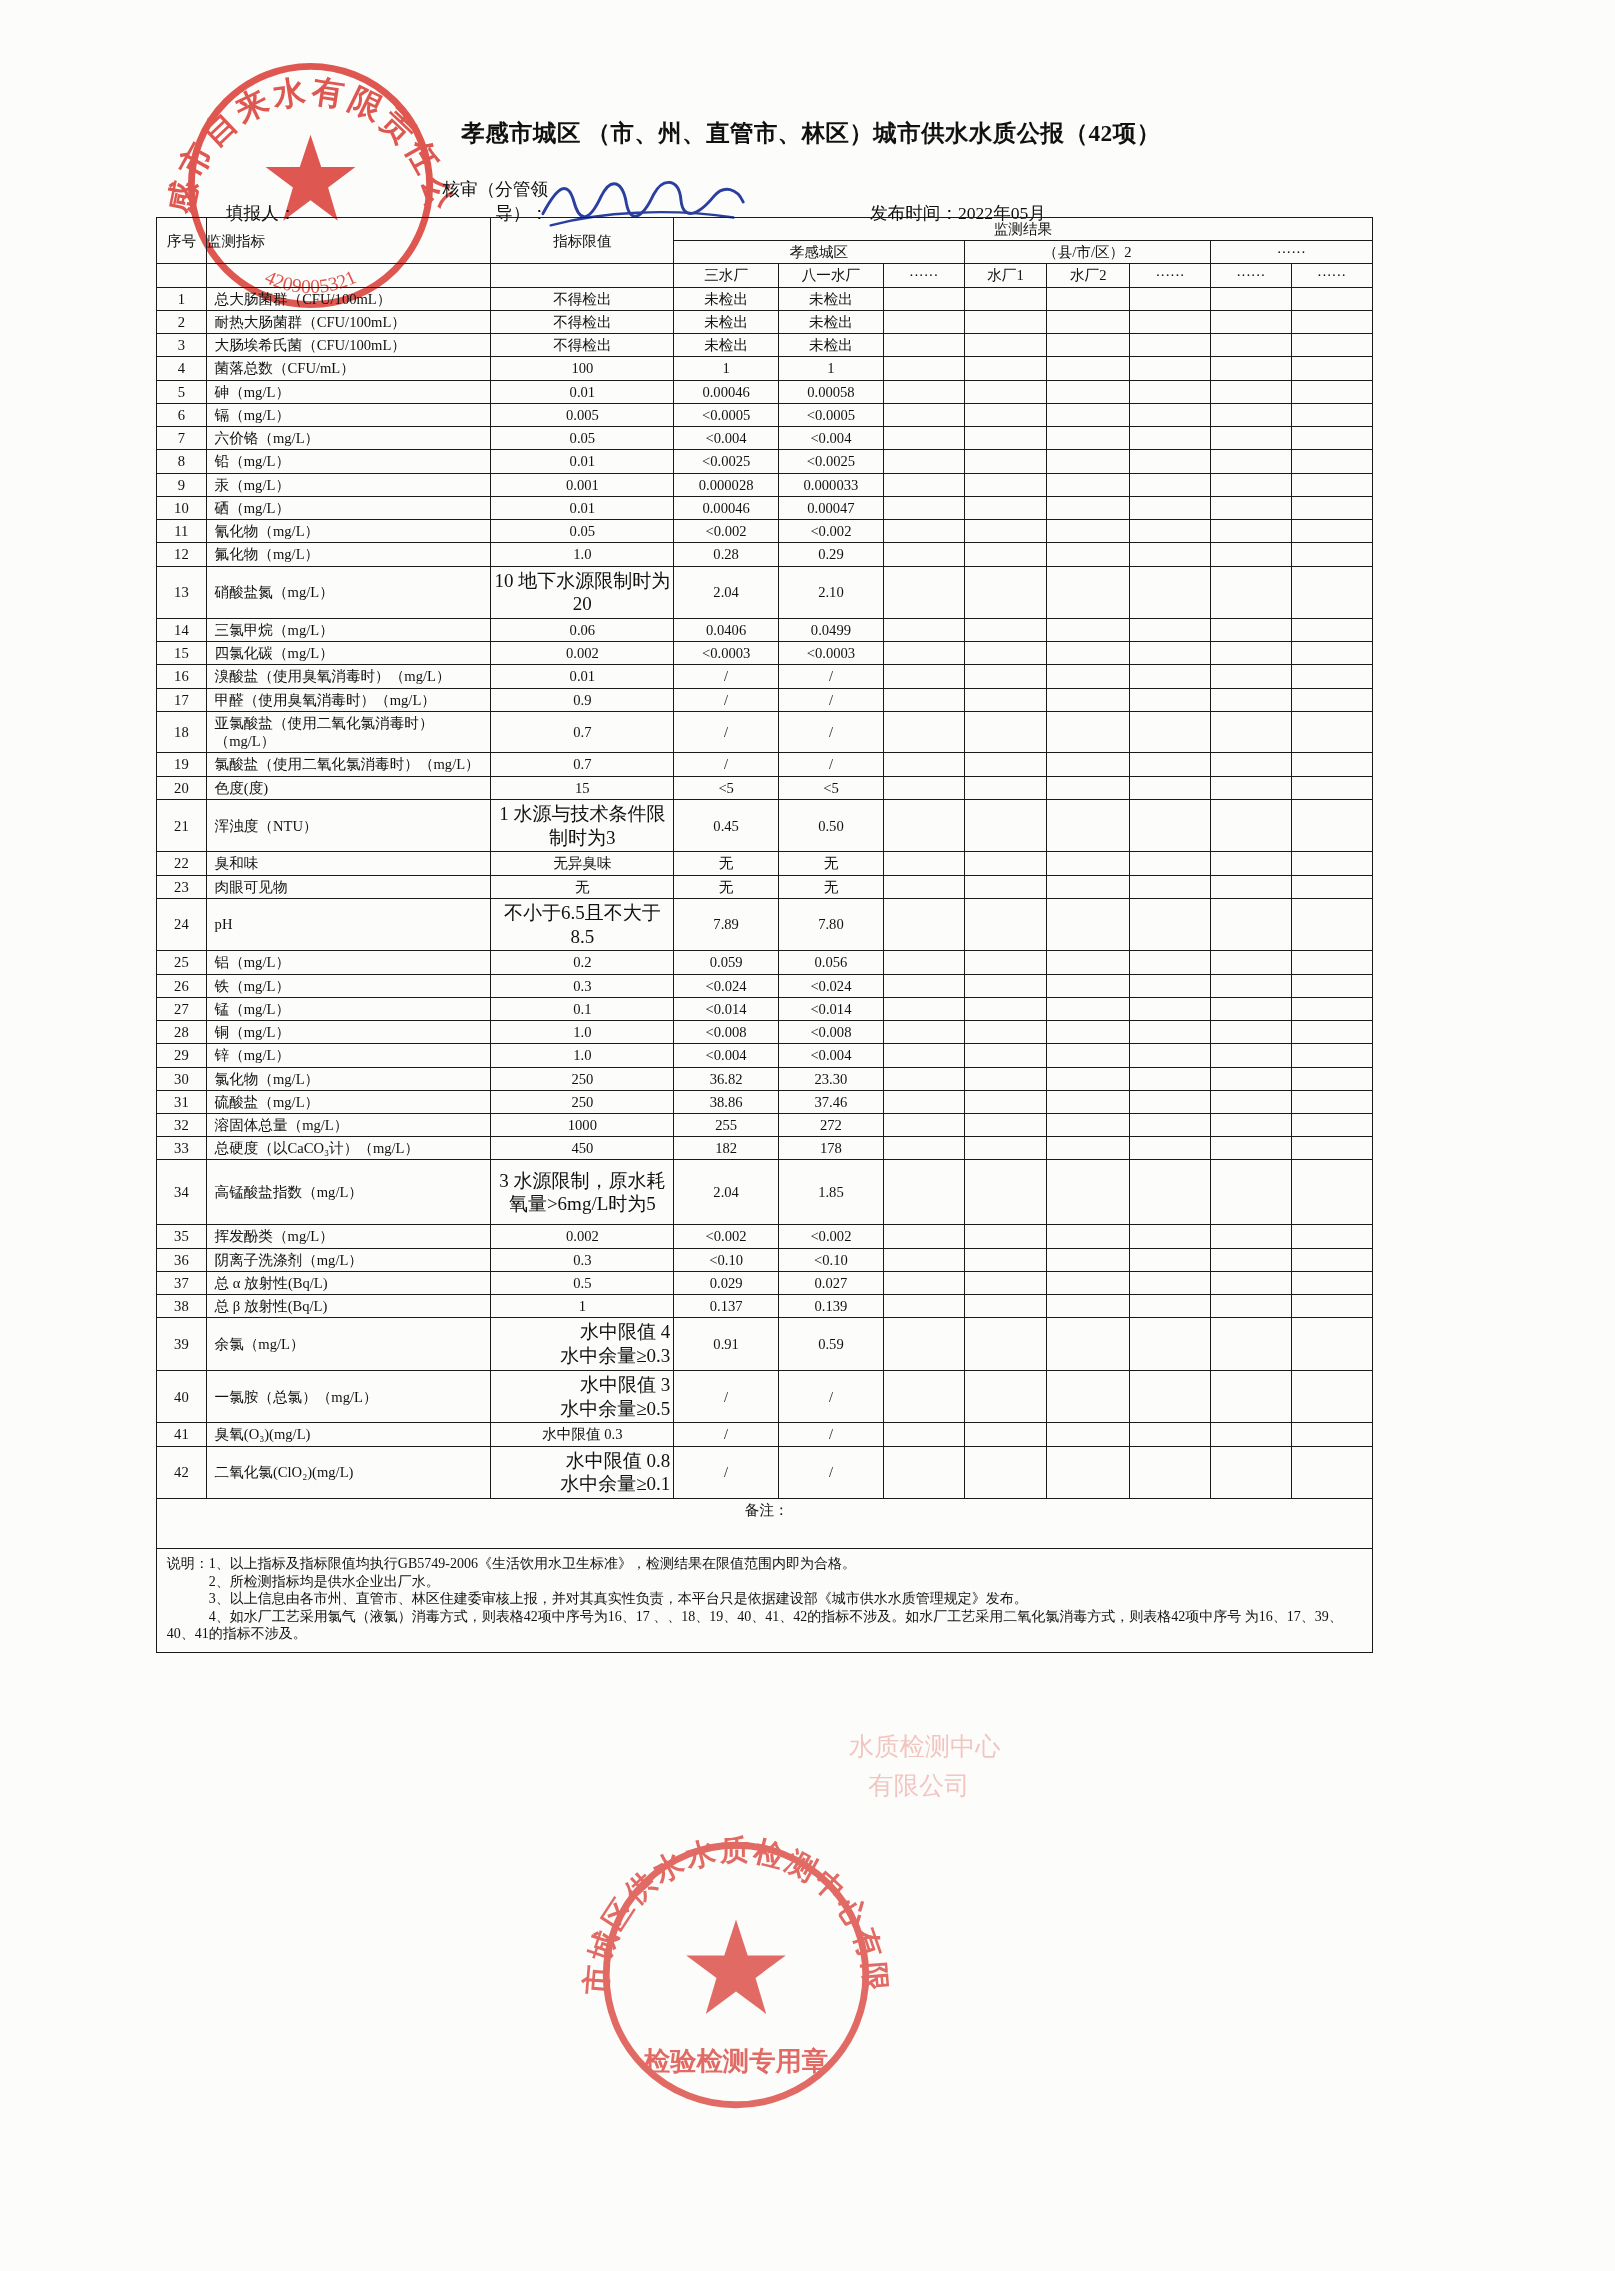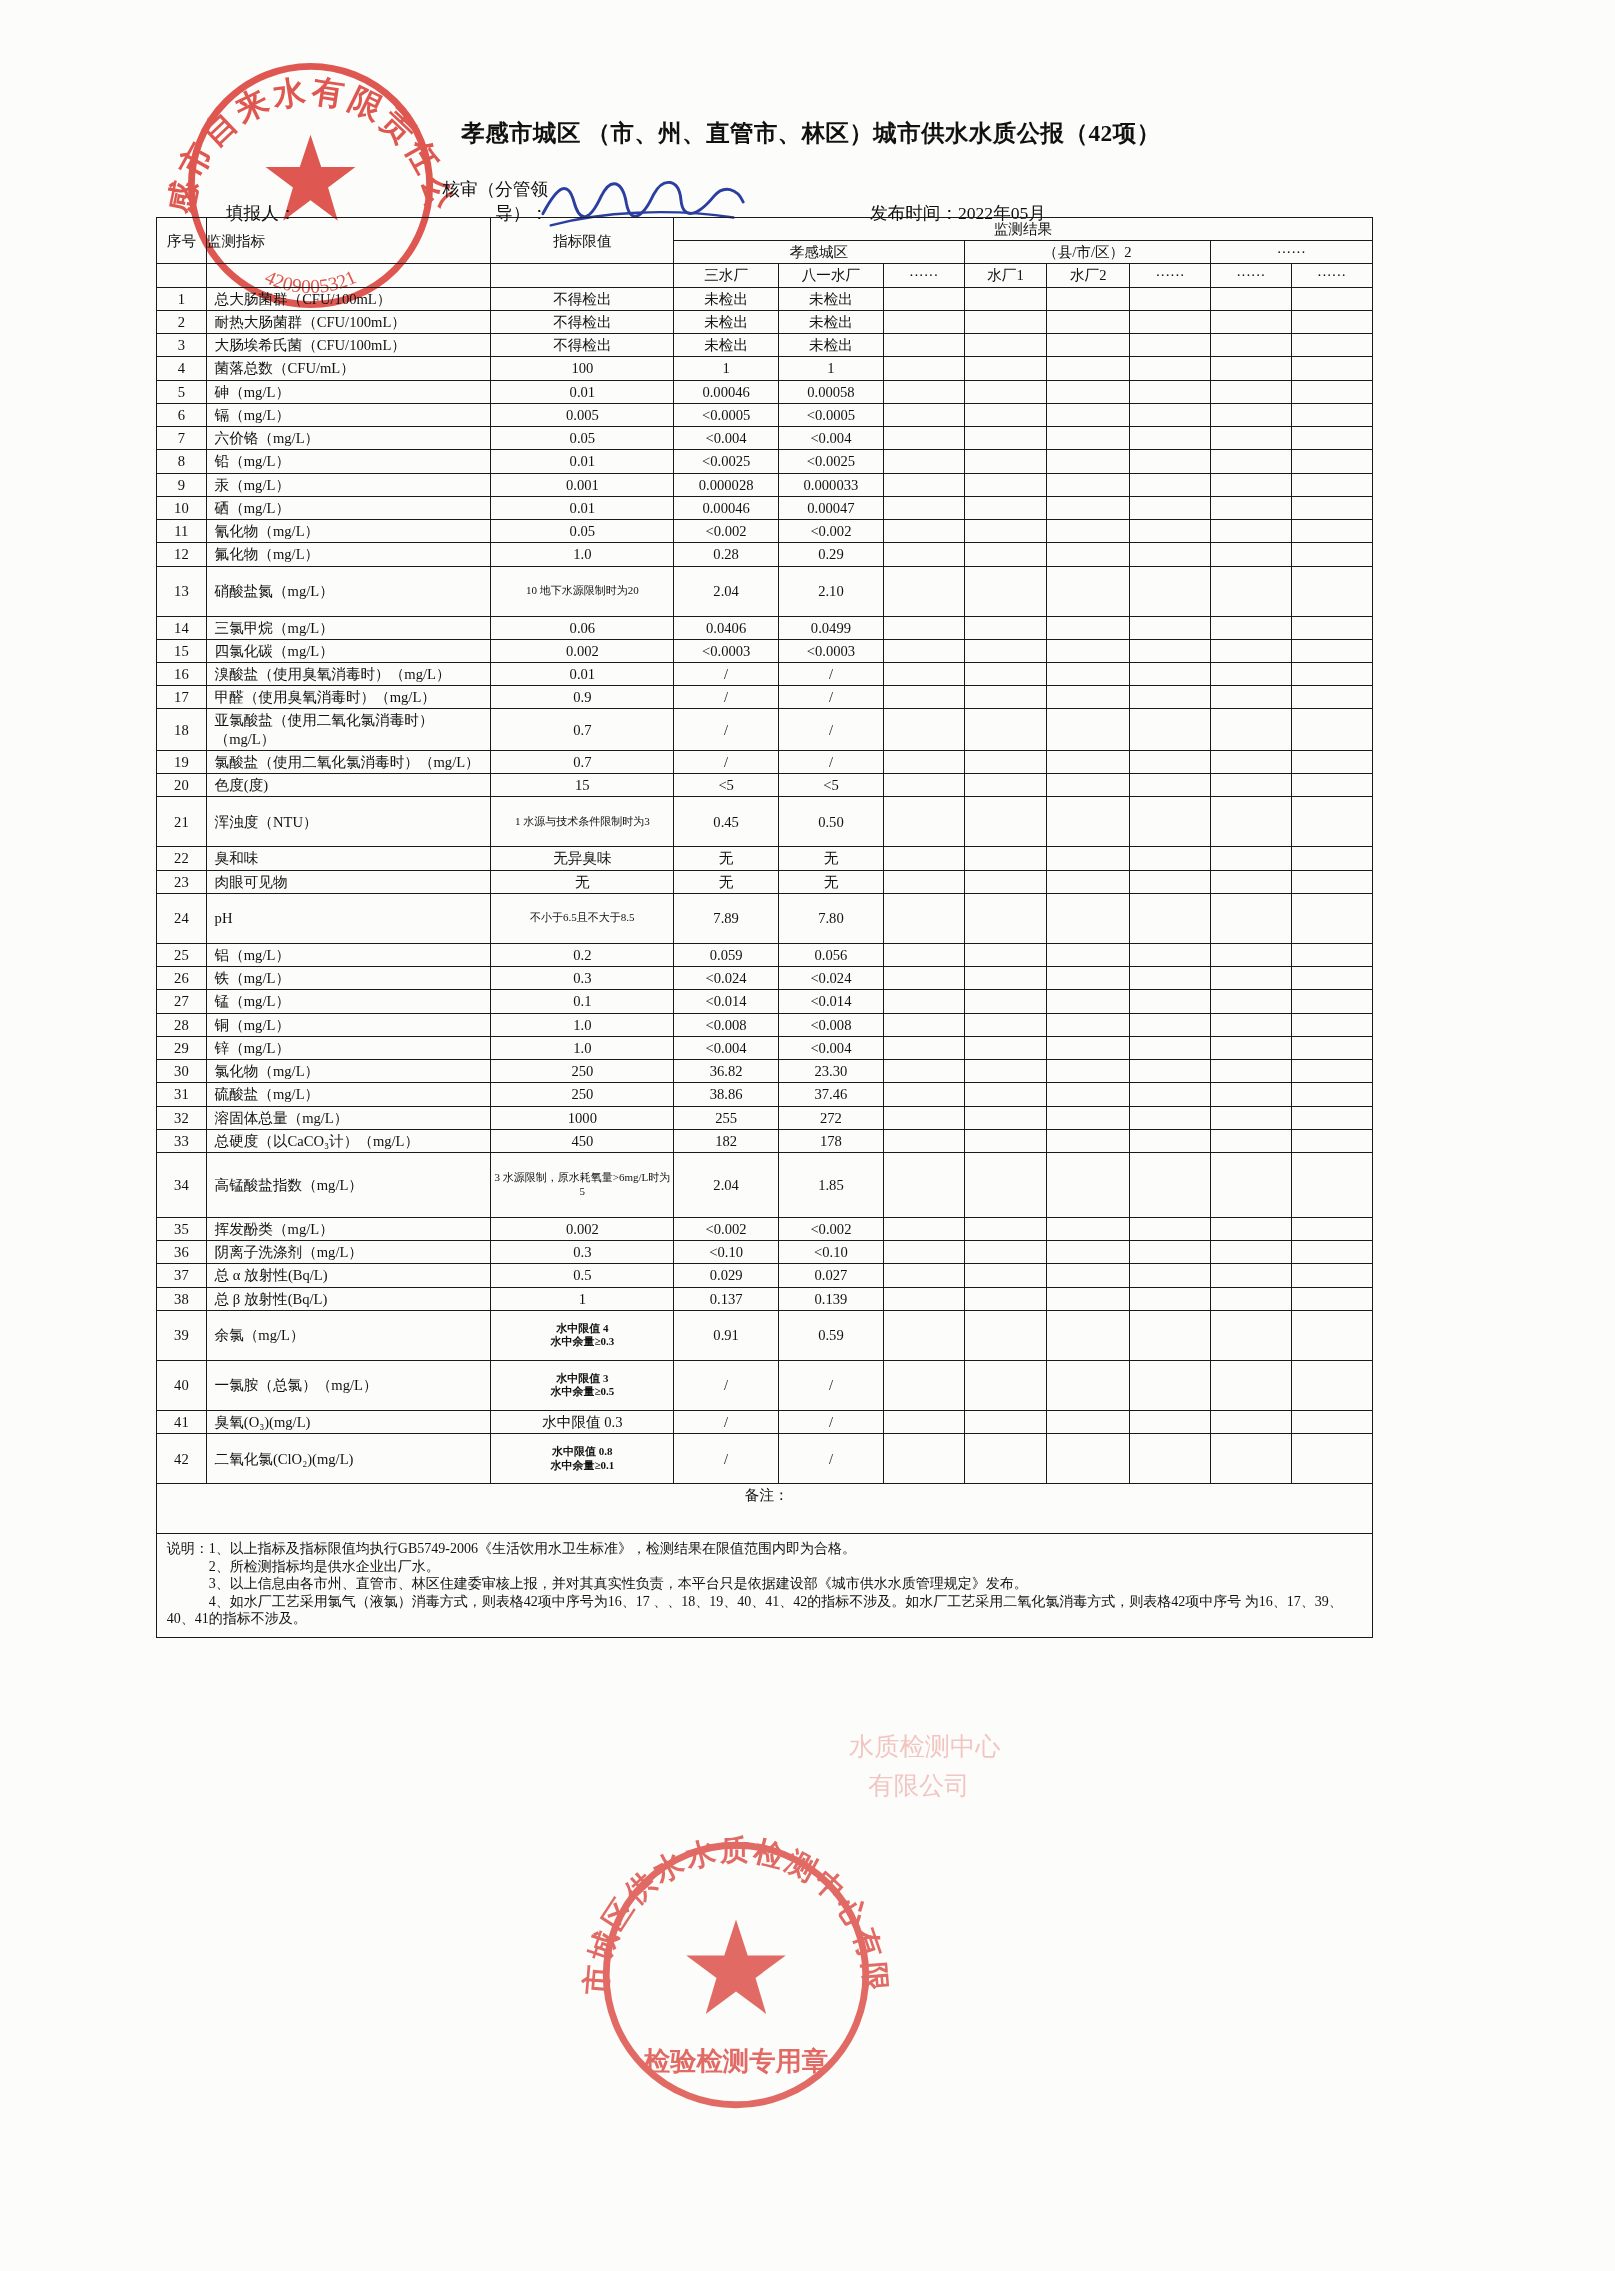--- a/index.html
+++ b/index.html
@@ -69,22 +69,22 @@
   .c-no{width:43px;}
   .c-idx{width:273px;text-align:left !important;padding-left:7.8px !important;}
   .c-lim{width:176px;}
   .c-res{width:98px;}
   .c-dot{width:74px;}
   .c-wp{width:76px;}
   .c-dot2{width:74px;}
   .c-dot3{width:74px;}
   .c-dot4{width:74px;}
   .idxhead{text-align:center;padding-left:0 !important;}
-  .lim-multi{font-size:11px;line-height:1.3;padding:3.9px 5.9px;}
-  .lim-multi .ind{display:block;text-align:center;font-weight:bold;}
+  .lim-multi{font-size:19px;line-height:1.3;padding:3.9px 5.9px;}
+  .lim-multi .ind{display:block;text-align:right;}
   .row-tall td{height:45px;}
   .row-xtall td{height:60px;}
   
   .remark-cell{
     height:45px;
     text-align:right;
     padding-left:7.8px !important;
     vertical-align:top !important;
   }
   .note-cell{

